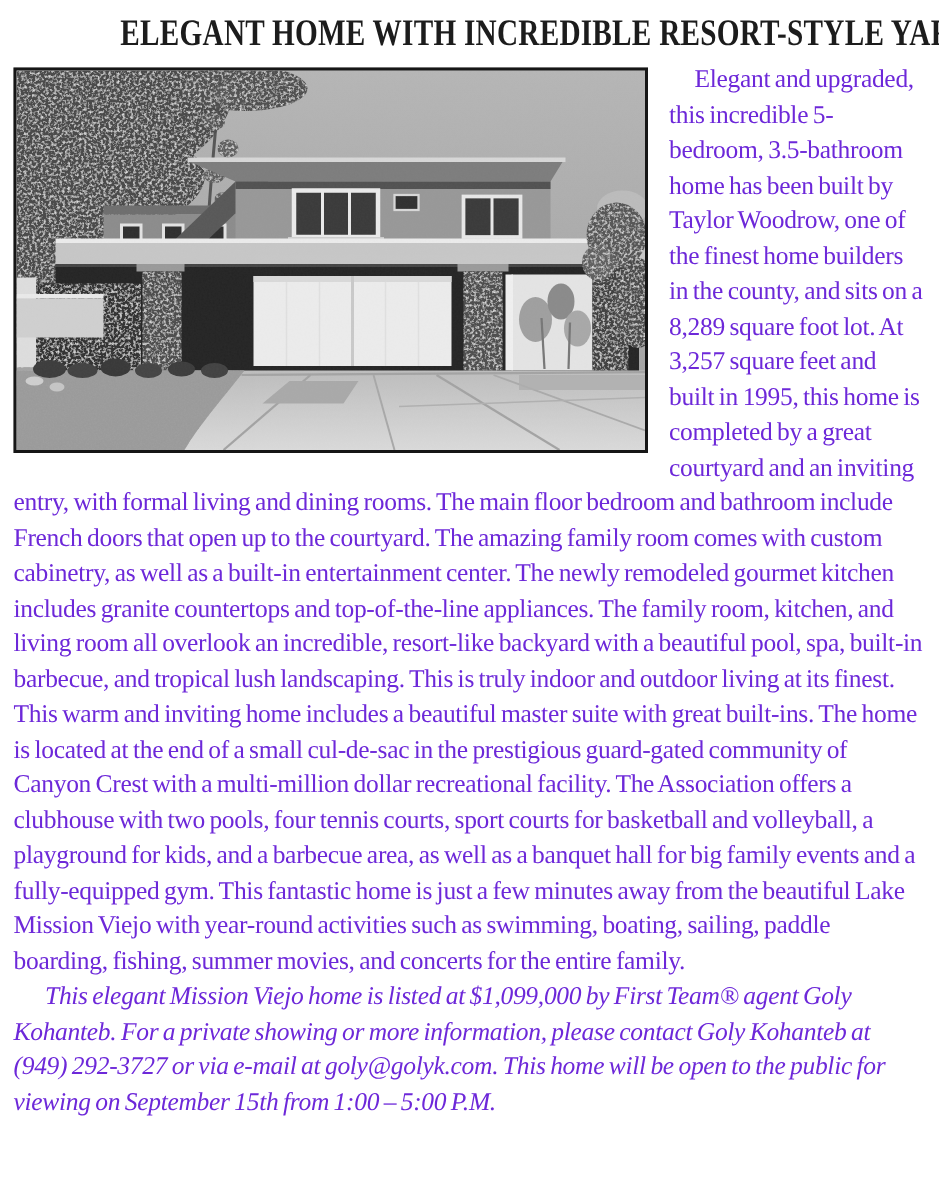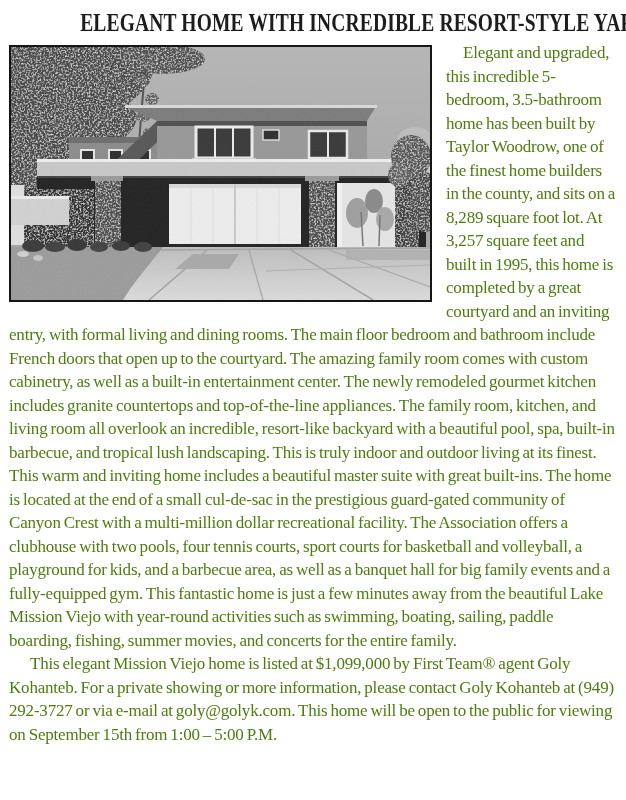--- a/index.html
+++ b/index.html
@@ -13,26 +13,26 @@
     font-size:25px;font-weight:bold;color:#1c1c1c;letter-spacing:0.2px;
   }
   .headline-inner{display:inline-block;transform:scaleX(0.78);transform-origin:50% 50%;}
   .body-area{padding:0 9px;}
   .photo-frame{
     float:left;width:419px;height:253px;border:2px solid #161616;
     margin:4px 14px 9px 0;background:#a9a9a9;overflow:hidden;
   }
   .photo-frame svg{display:block;width:419px;height:253px;}
   p{
-    margin:0;padding:0;color:#4d7c0f;
+    margin:0;padding:0;color:#6d28d9;
     font-size:17px;line-height:23.5px;letter-spacing:-0.2px;word-spacing:-1px;
     text-align:left;
   }
   .p1{text-indent:17px;}
-  .p2{text-indent:21px;}
+  .p2{text-indent:21px;font-style:italic;}
 </style>
 </head>
 <body>
 
 <div class="page">
 
   <h1 class="headline"><span class="headline-inner">ELEGANT HOME WITH INCREDIBLE RESORT-STYLE YARD</span></h1>
 
   <div class="body-area">
 

